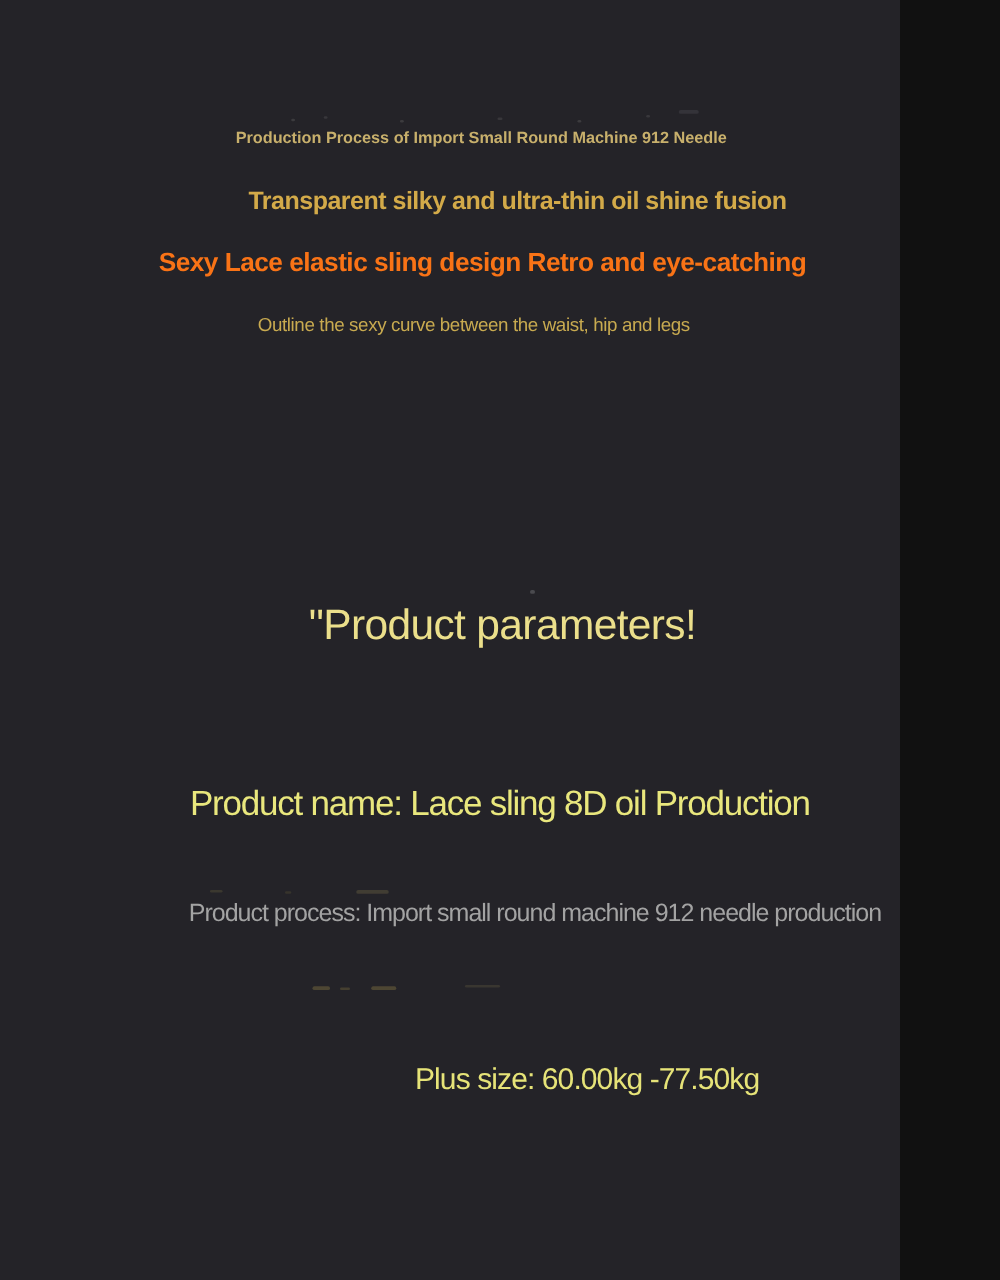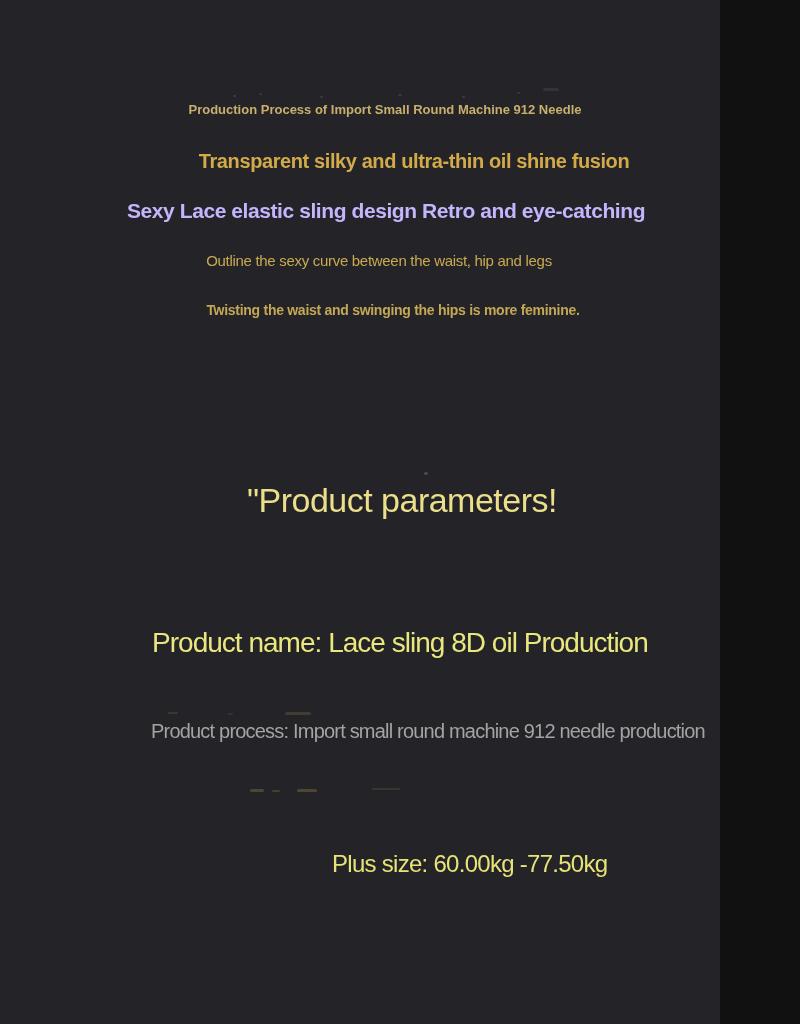--- a/index.html
+++ b/index.html
@@ -30,21 +30,21 @@
   }
   .feature-1 {
     top: 150px; left: 386px;
     font-size: 20px; font-weight: bold;
     color: #d3aa49;
     margin-left: 28px;
   }
   .feature-2 {
     top: 199px; left: 386px;
     font-size: 21px; font-weight: bold;
-    color: #c4b5fd;
+    color: #f97316;
   }
   .feature-3 {
     top: 252px; left: 379px;
     font-size: 15px; font-weight: normal;
     color: #c8aa50;
     text-align: center;
   }
   .feature-4 {
     top: 302px; left: 393px;
     font-size: 14px; font-weight: bold;
@@ -100,21 +100,20 @@
 <div class="poster-canvas">
 
   <div class="line centered header-note">Production Process of Import Small Round Machine 912 Needle</div>
 
   <div class="line centered feature-1">Transparent silky and ultra-thin oil shine fusion</div>
 
   <div class="line centered feature-2">Sexy Lace elastic sling design Retro and eye-catching</div>
 
   <div class="line centered feature-3">Outline the sexy curve between the waist, hip and legs</div>
 
-  <div class="line centered feature-4">Twisting the waist and swinging the hips is more feminine.</div>
 
   <div class="line section-title">"Product parameters!</div>
 
   <div class="line product-name">Product name: Lace sling 8D oil Production</div>
 
   <div class="line product-process">Product process: Import small round machine 912 needle production</div>
 
 
   <div class="line plus-size">Plus size: 60.00kg -77.50kg</div>
 

